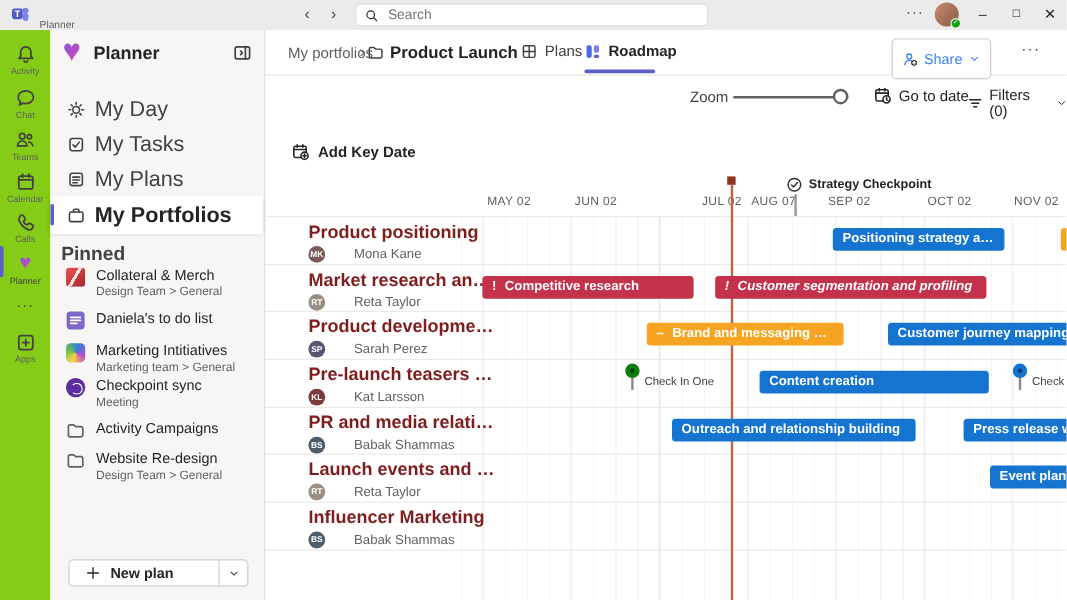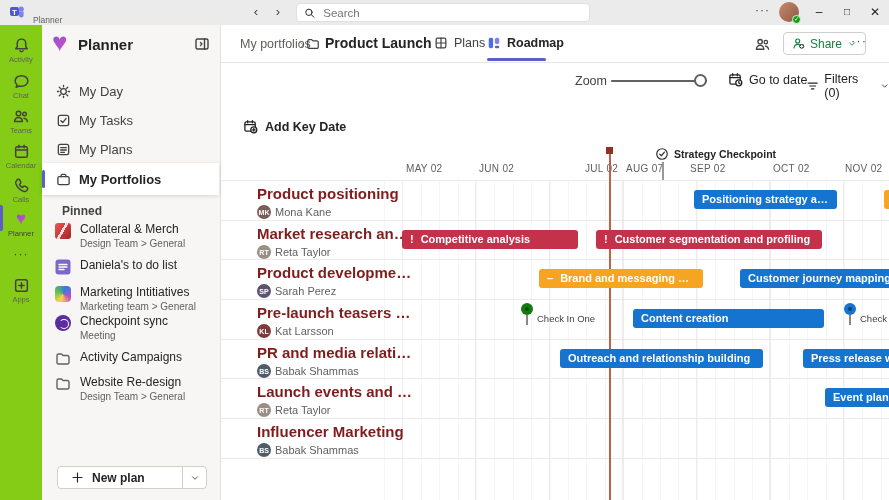--- a/index.html
+++ b/index.html
@@ -28,25 +28,25 @@
   .rail-label{font-size:7.5px;color:#616161;margin-top:1px}
   .rail-accent{position:absolute;left:0;top:180px;width:3px;height:26px;background:#5b5fc7;border-radius:0 2px 2px 0}
   .heart{display:inline-block;background:linear-gradient(135deg,#7b5bd6 10%,#b44fc8 55%,#e24bb0 95%);-webkit-background-clip:text;background-clip:text;color:transparent;font-weight:bold}
 
   
   .sidebar{position:absolute;left:42px;top:25px;width:179px;height:475px;background:#f7f6f5;border-right:1px solid #e3e1df}
   .sb-logo{position:absolute;left:10px;top:2px;font-size:26px}
   .sb-title{position:absolute;left:36px;top:11px;font-size:15px;font-weight:bold;color:#242424}
   .sb-collapse{position:absolute;left:152px;top:11px;cursor:pointer;color:#424242}
   .nav-item{position:absolute;left:0;width:177px;height:26px;display:flex;align-items:center;gap:8px;padding-left:14px;cursor:pointer;color:#424242}
-  .nav-item .nv-label{font-size:13px}
+  .nav-item .nv-label{font-size:18px}
   .nav-item.selected{background:#fff;height:32px;box-shadow:0 1px 4px rgba(0,0,0,.14)}
   .nav-item.selected .nv-label{font-weight:bold;color:#242424}
   .nav-accent{position:absolute;left:0;width:3px;height:18px;background:#5b5fc7;border-radius:2px;top:7px}
-  .pin-header{position:absolute;left:20px;top:179px;font-size:12px;font-weight:bold;color:#424242}
+  .pin-header{position:absolute;left:9px;top:179px;font-size:16px;font-weight:bold;color:#424242}
   .pin-item{position:absolute;left:0;width:177px;padding-left:13px;display:flex;gap:9px;cursor:pointer}
   .pin-ic{flex:0 0 16px;width:16px;height:16px;margin-top:1px}
   .pin-title{font-size:12px;color:#242424;white-space:nowrap}
   .pin-sub{font-size:10px;color:#616161;margin-top:2px;white-space:nowrap}
   .ic-img{width:16px;height:16px;border-radius:3px;background:linear-gradient(120deg,rgba(255,255,255,0) 42%,rgba(255,255,255,.85) 42%,rgba(255,255,255,.85) 54%,rgba(255,255,255,0) 54%),linear-gradient(135deg,#ef5350,#a4262c)}
   .ic-plan{width:16px;height:16px;border-radius:4px;background:conic-gradient(from 200deg,#ffd34d,#6abe4b,#2f7fe0,#b44fc8,#ffd34d)}
   .ic-meet{width:16px;height:16px;border-radius:50%;background:#5b2da0;position:relative}
   .ic-meet::after{content:"";position:absolute;left:4px;top:4px;width:8px;height:8px;border-radius:50%;border:1.6px solid #fff;border-left-color:transparent}
   .newplan{position:absolute;left:15px;top:441px;width:150px;height:23px;border:1px solid #d1cfcd;border-radius:4px;background:#fff;display:flex;align-items:center;cursor:pointer}
   .np-main{flex:1;display:flex;align-items:center;gap:8px;padding-left:13px;font-size:12px;font-weight:bold;color:#242424}
@@ -56,21 +56,21 @@
   .main-top{position:absolute;left:221px;top:25px;width:668px;height:38px;background:#fff;border-bottom:1px solid #e8e6e4}
   .crumb{position:absolute;left:240px;top:37px;font-size:12.5px;color:#605e5c;cursor:pointer}
   .crumb-chev{position:absolute;left:297px;top:36px;color:#605e5c}
   .crumb-folder{position:absolute;left:306px;top:37px;color:#424242}
   .plan-title{position:absolute;left:325px;top:35px;font-size:14px;font-weight:bold;color:#242424}
   .tab{position:absolute;top:36px;display:flex;align-items:center;gap:6px;font-size:12.5px;color:#424242;cursor:pointer}
   .tab-plans{left:434px}
   .tab-roadmap{left:487px;font-weight:bold;color:#242424}
   .tab-underline{position:absolute;left:487px;top:58px;width:59px;height:3px;background:#5b5fc7;border-radius:2px}
   .hdr-members{position:absolute;left:754px;top:36px;color:#424242;cursor:pointer}
-  .share-btn{position:absolute;left:783px;top:32px;height:23px;border:1px solid #d1cfcd;border-radius:4px;background:#fff;display:flex;align-items:center;gap:5px;padding:0 8px;font-size:12px;color:#15803d;cursor:pointer}
+  .share-btn{position:absolute;left:743px;top:32px;height:34px;border:1px solid #d1cfcd;border-radius:4px;background:#fff;display:flex;align-items:center;gap:5px;padding:0 8px;font-size:12px;color:#3b82f6;cursor:pointer}
   .hdr-more{position:absolute;left:851px;top:33px;font-size:13px;color:#424242;letter-spacing:1px;cursor:pointer}
 
   
   .zoom-label{position:absolute;left:575px;top:74px;font-size:12.5px;color:#424242}
   .zoom-track{position:absolute;left:611px;top:80px;width:96px;height:2px;background:#616161;border-radius:1px;cursor:pointer}
   .zoom-handle{position:absolute;left:694px;top:74px;width:13px;height:13px;border-radius:50%;background:#fff;border:2px solid #616161;cursor:pointer}
   .goto-btn{position:absolute;left:728px;top:72px;display:flex;align-items:center;gap:6px;font-size:12.5px;color:#242424;cursor:pointer}
   .filters-btn{position:absolute;left:806px;top:72px;display:flex;align-items:center;gap:5px;font-size:12.5px;color:#242424;cursor:pointer}
   .akd-btn{position:absolute;left:243px;top:119px;display:flex;align-items:center;gap:7px;font-size:12.5px;font-weight:bold;color:#242424;cursor:pointer}
 
@@ -80,21 +80,21 @@
   .cp-label{position:absolute;left:674px;top:148px;font-size:10.5px;font-weight:bold;color:#242424;white-space:nowrap}
   .cp-stem{position:absolute;left:662px;top:162px;width:2px;height:18px;background:#9a9896}
   .today-dot{position:absolute;left:606px;top:147px;width:7px;height:7px;background:#8f3224;z-index:3}
   .today-line{position:absolute;left:609px;top:154px;width:2px;height:346px;background:#bd6245;z-index:1}
 
   .chart-rows{position:absolute;left:221px;top:180px;width:668px;height:320px;overflow:hidden}
   .grid{position:absolute;left:163px;top:0;width:505px;height:320px;background:repeating-linear-gradient(to right,#efedeb 0 1px,transparent 1px 73.5px),repeating-linear-gradient(to right,#f7f6f5 0 1px,transparent 1px 18.4px);background-position:18px 0,0 0}
   .rowsep{position:absolute;left:0;width:668px;height:1px;background:#ebeae8}
   .rlabel{position:absolute;left:36px;width:160px;z-index:2}
   .rtitle{font-size:15px;font-weight:bold;color:#7f1d1d;white-space:nowrap;overflow:hidden;text-overflow:ellipsis}
-  .rassign{display:flex;align-items:center;gap:4px;margin-top:3px}
+  .rassign{display:flex;align-items:center;gap:24px;margin-top:3px}
   .avatar{width:14px;height:14px;border-radius:50%;color:#fff;font-size:7px;font-weight:bold;display:flex;align-items:center;justify-content:center;flex:0 0 14px}
   .aname{font-size:11px;color:#616161}
   .bar{position:absolute;height:19px;border-radius:3px;color:#fff;font-size:11px;font-weight:bold;line-height:19px;padding:0 8px;white-space:nowrap;overflow:hidden;text-overflow:ellipsis;z-index:2;cursor:pointer}
   .bar .pre{margin-right:7px}
   .pin{position:absolute;z-index:2;cursor:pointer}
   .pin-circle{position:absolute;width:12px;height:12px;border-radius:50%}
   .pin-circle::after{content:"";position:absolute;left:4px;top:4px;width:4px;height:4px;border-radius:50%;background:rgba(0,0,0,.45)}
   .pin-stem{position:absolute;width:2px;height:10px;background:#8a8886}
   .pin-label{position:absolute;font-size:9.5px;color:#424242;white-space:nowrap}
 
@@ -442,22 +442,22 @@
 
     <div class="rlabel" style="top:45px">
       <div class="rtitle">Market research and analysis</div>
       <div class="rassign">
           <span class="avatar" style="background:#9a8f85">
             <span>RT</span>
           </span>
           <span class="aname">Reta Taylor</span>
         </div>
     </div>
-    <div class="bar" style="left: 181px; width: 176px; top: 50px; background-color: rgb(196, 49, 75);"><span class="pre">!</span><span>Competitive analysis</span></div>
-    <div class="bar" style="left: 375px; width: 226px; top: 50px; background-color: rgb(196, 49, 75);"><span class="pre">!</span><span>Customer segmentation and profiling</span></div>
+    <div class="bar" style="left: 181px; width: 176px; top: 50px; background-color: rgb(196, 49, 75);"><span class="pre">!</span><span>Competitive research</span></div>
+    <div class="bar" style="left: 375px; width: 226px; top: 50px; background-color: rgb(196, 49, 75); font-style: italic;"><span class="pre">!</span><span>Customer segmentation and profiling</span></div>
 
     <div class="rlabel" style="top:84px">
       <div class="rtitle">Product development collab</div>
       <div class="rassign">
           <span class="avatar" style="background:#5c5470">
             <span>SP</span>
           </span>
           <span class="aname">Sarah Perez</span>
         </div>
     </div>

